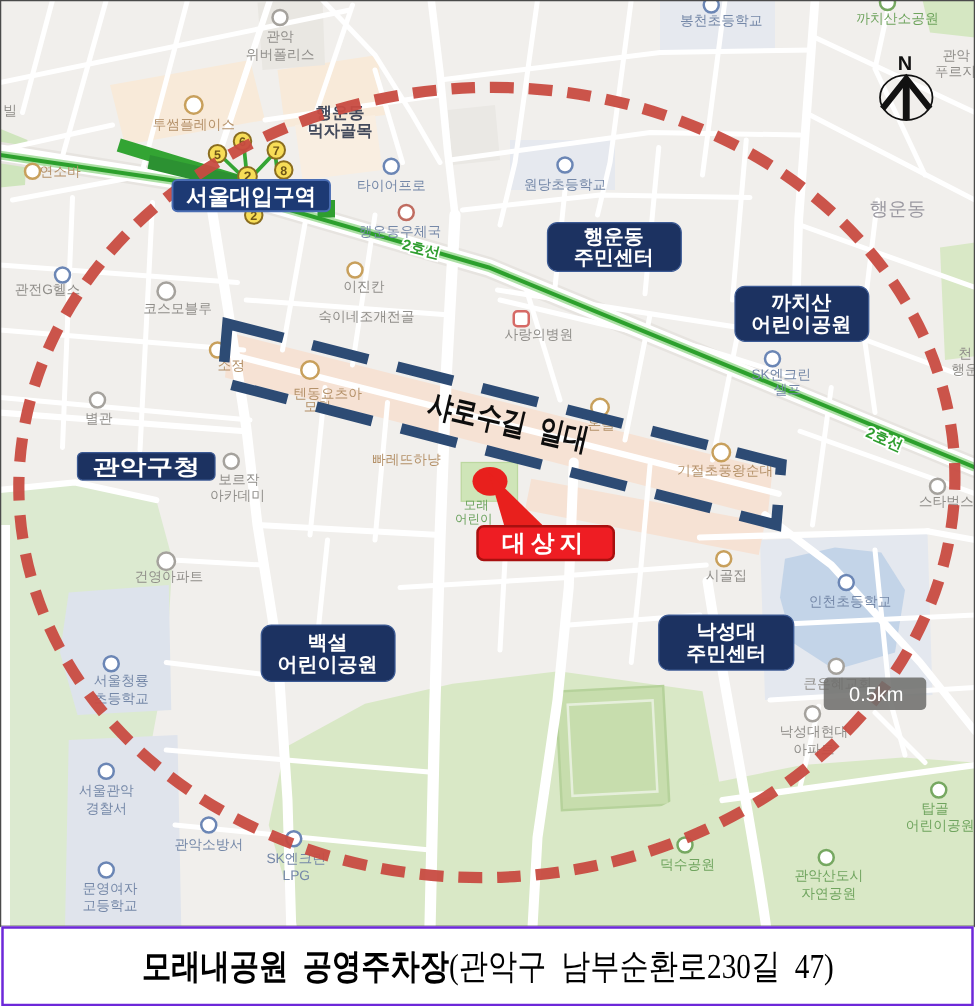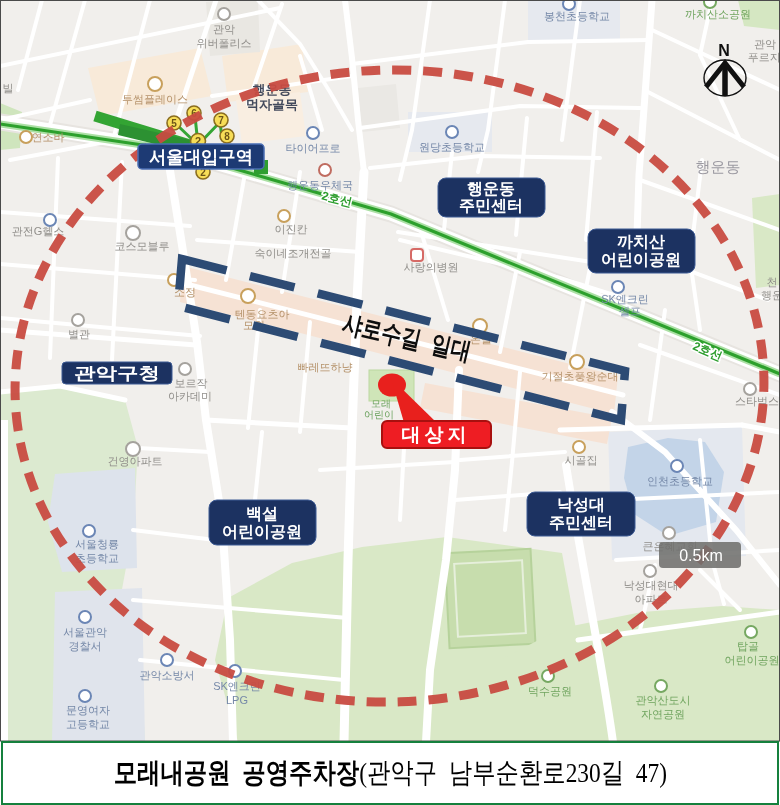--- a/index.html
+++ b/index.html
@@ -3,21 +3,21 @@
 <meta charset="utf-8">
 <style>
 html,body{margin:0;padding:0;background:#ffffff;}
 #wrap{position:relative;width:780px;height:805px;overflow:hidden;background:#ffffff;font-family:"Liberation Sans",sans-serif;}
 svg{position:absolute;left:0;top:0;}
 text{font-family:"Liberation Sans",sans-serif;}
 .lbl{fill:#908e8a;font-size:11px;}
 .lblb{fill:#7588a8;font-size:11px;}
 .lblg{fill:#6fa45e;font-size:11px;}
 .lbr{fill:#b5926a;font-size:11px;}
-#caption{position:absolute;left:1px;top:741px;width:774px;height:60px;border:2px solid #15803d;background:#ffffff;display:flex;align-items:center;justify-content:center;font-family:"Liberation Serif",serif;font-size:28px;color:#000;}
+#caption{position:absolute;left:1px;top:741px;width:774px;height:60px;border:2px solid #6d28d9;background:#ffffff;display:flex;align-items:center;justify-content:center;font-family:"Liberation Serif",serif;font-size:28px;color:#000;}
 #captxt{transform:scaleX(0.835);transform-origin:50% 50%;white-space:nowrap;}
 </style>
 </head>
 <body>
 <div id="wrap">
 <svg width="780" height="805" viewBox="0 0 780 805">
 
 <rect x="0" y="0" width="780" height="742" fill="#f1efec"></rect>
 <g id="parks">
 

